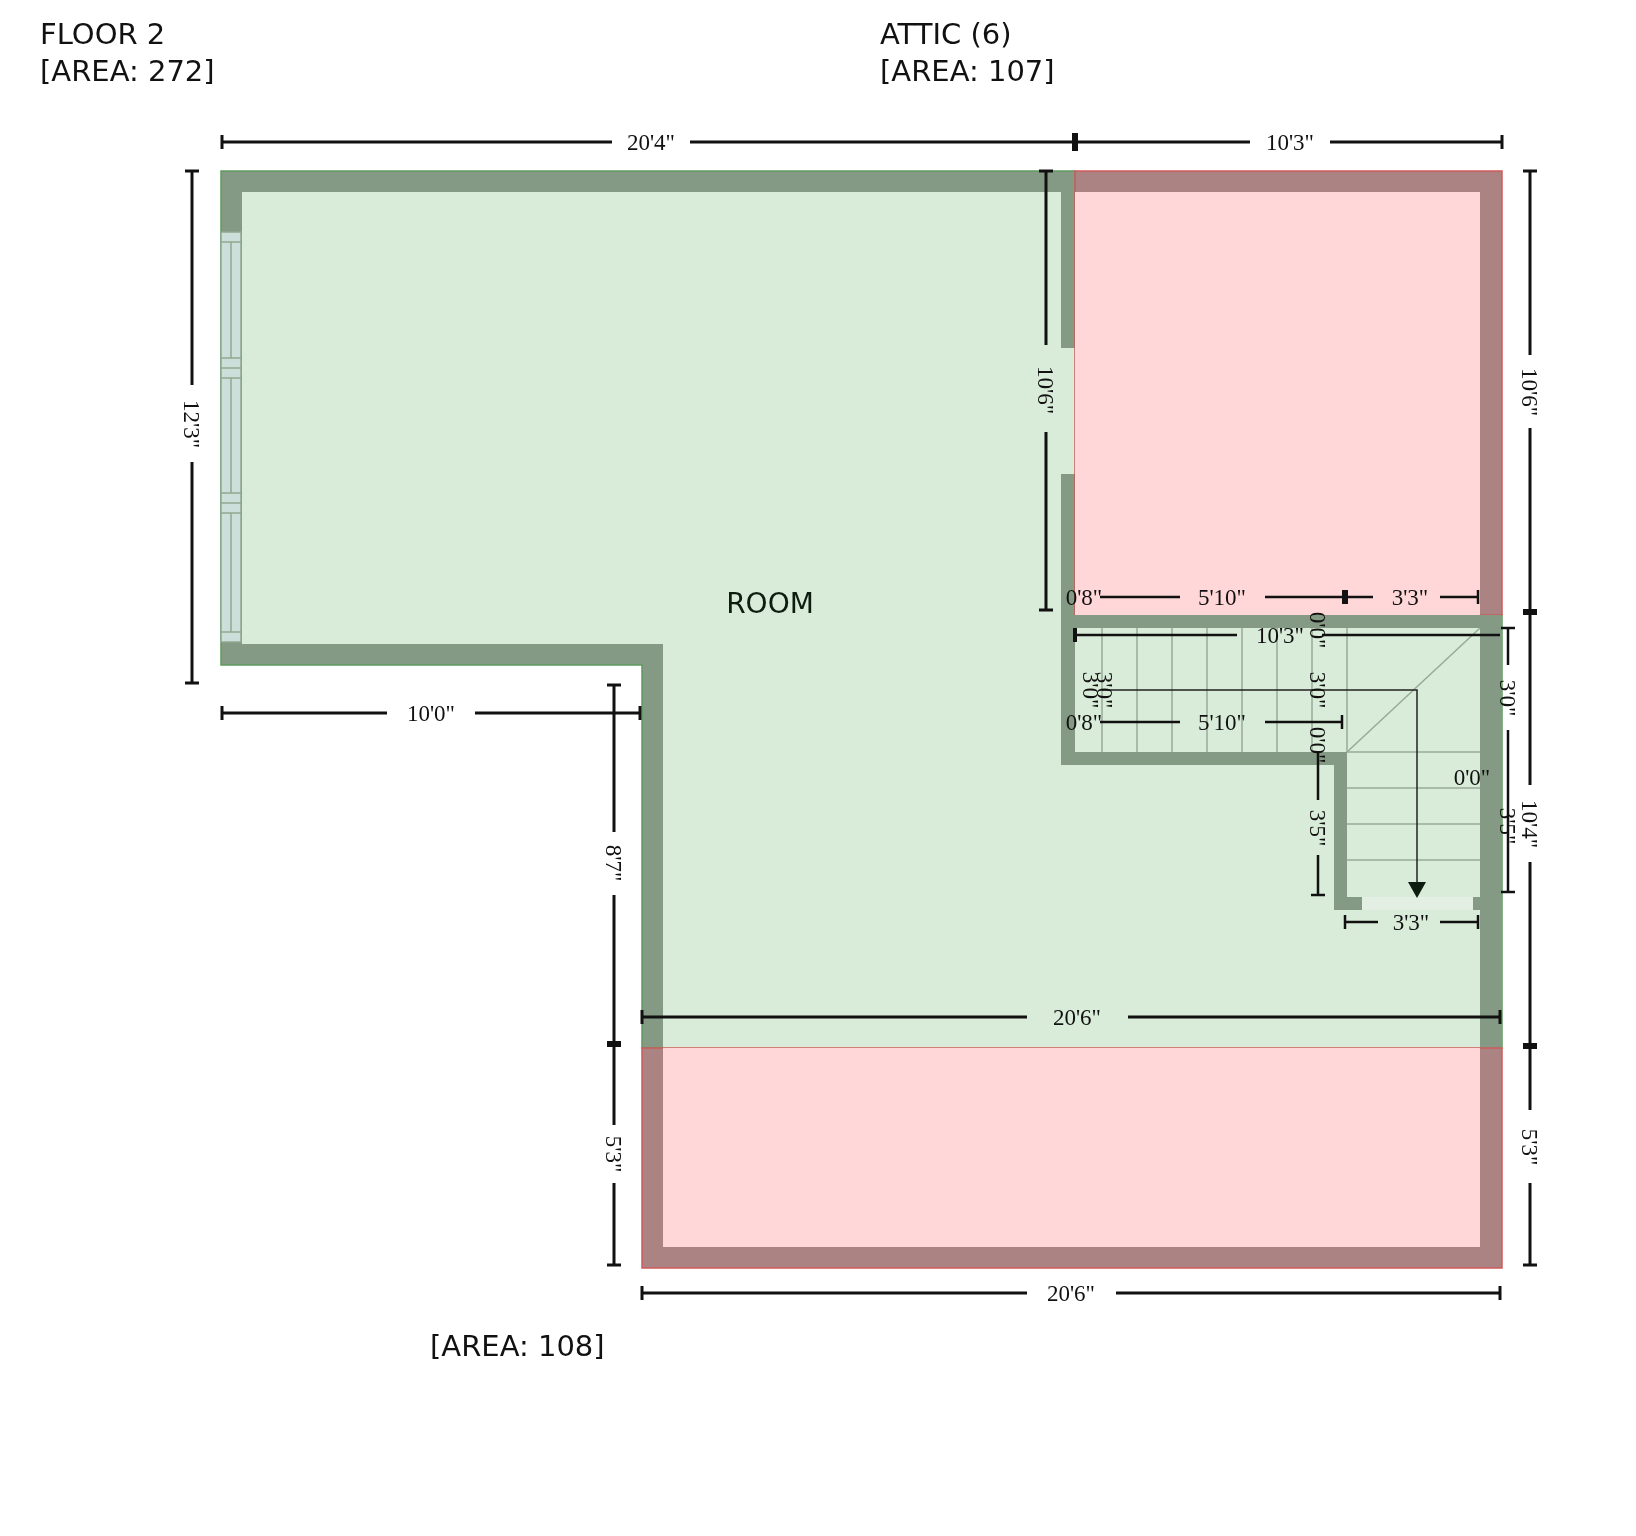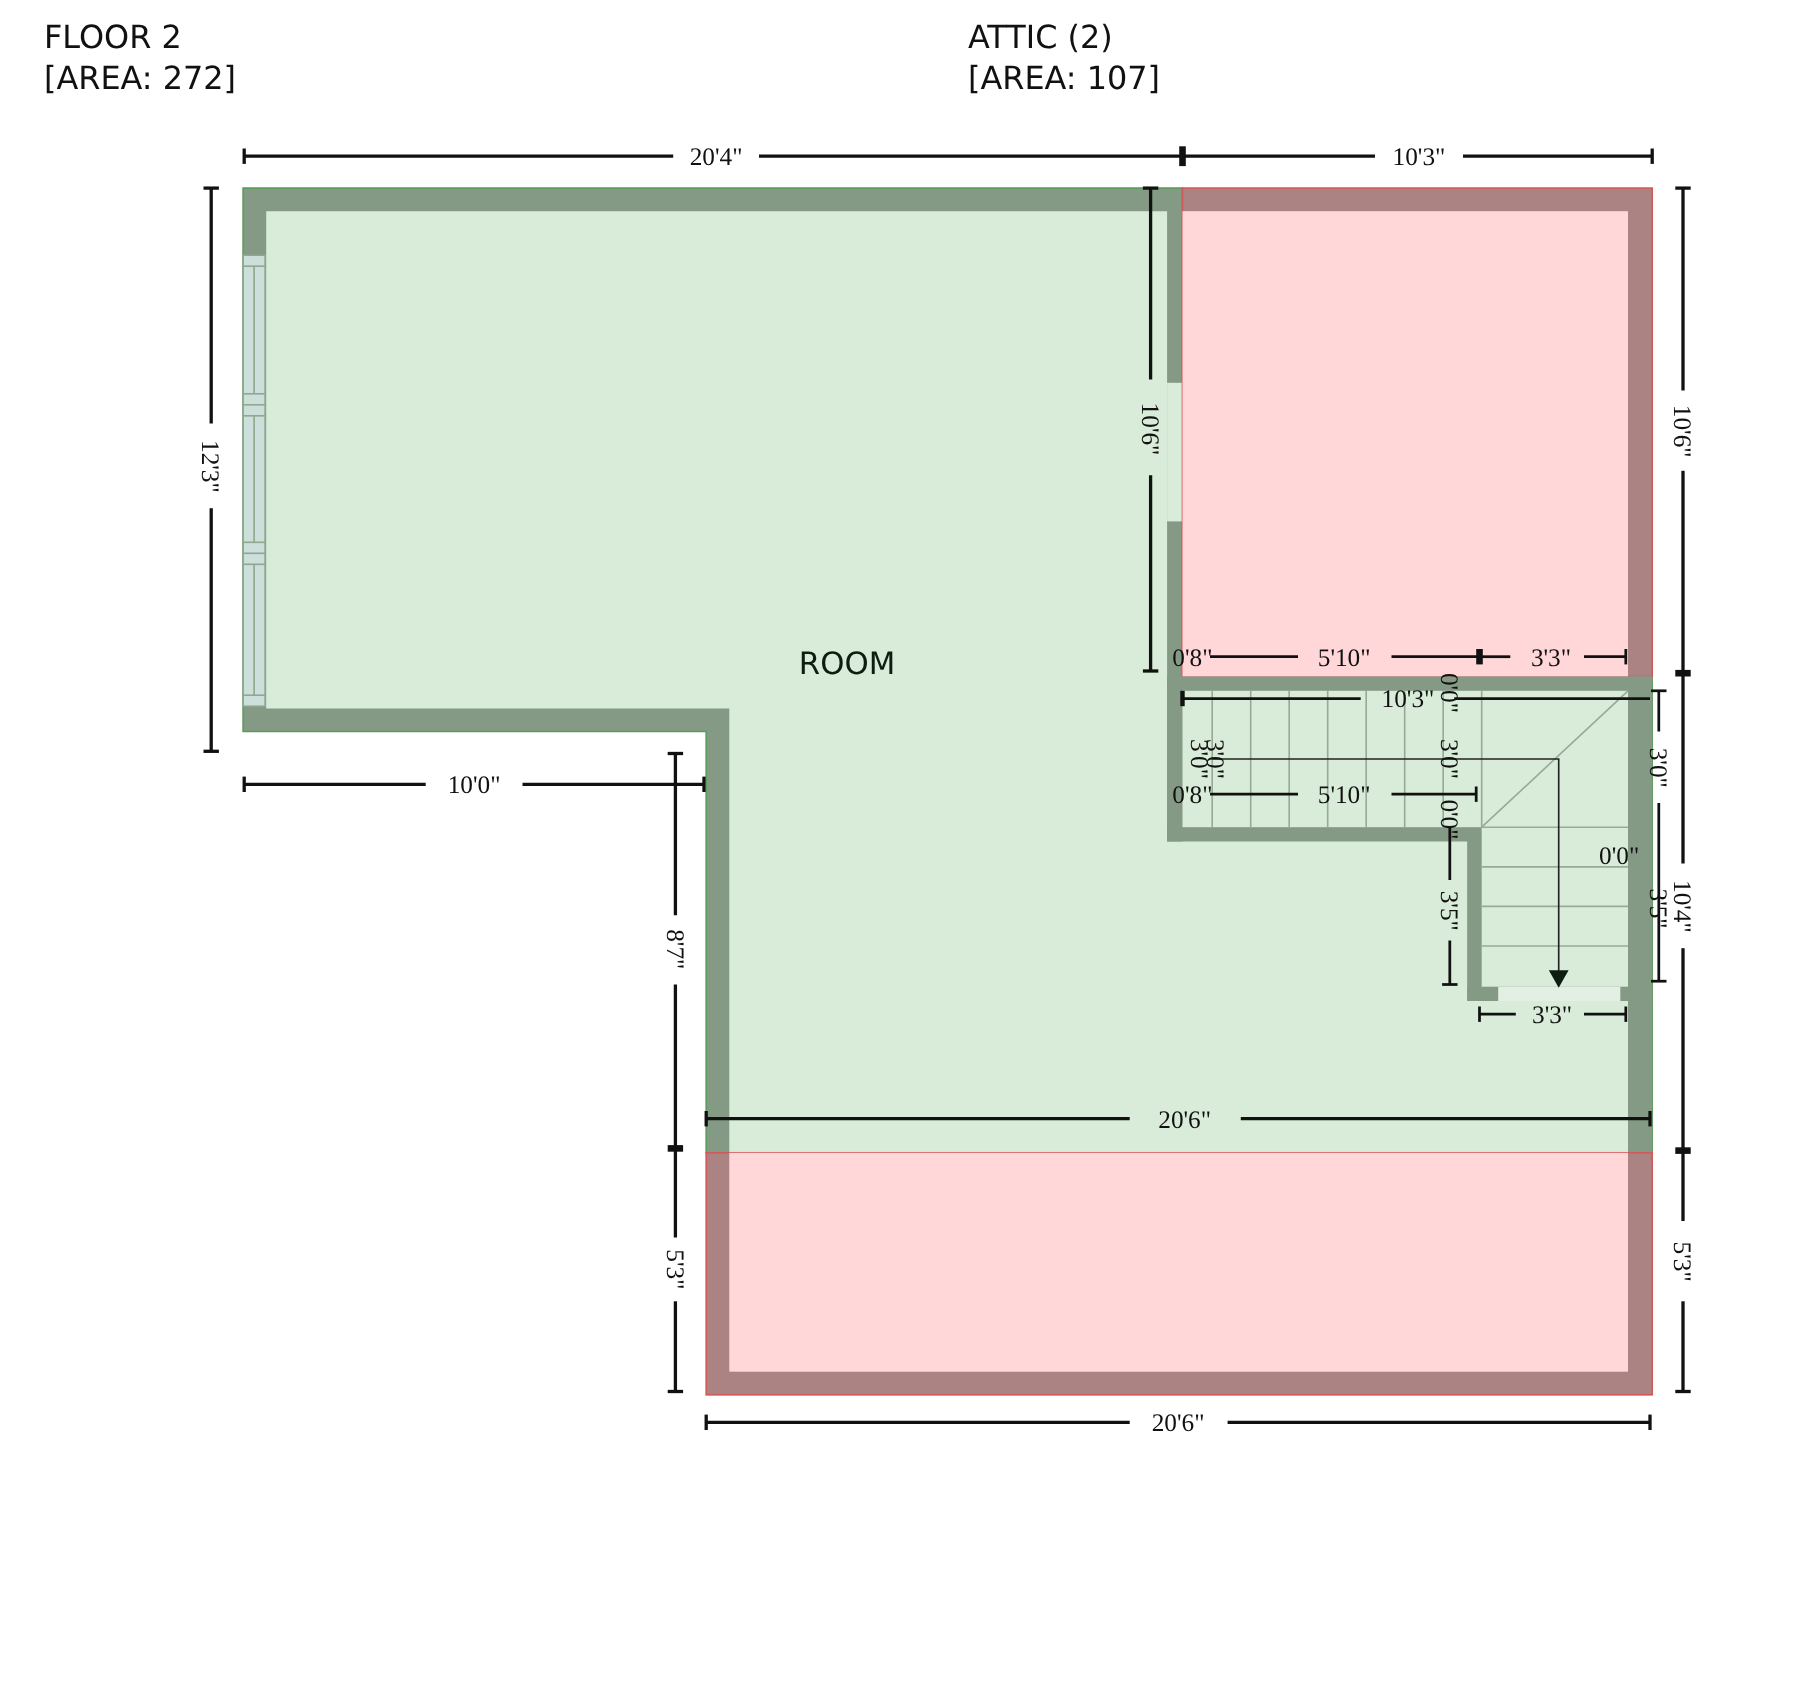--- a/index.html
+++ b/index.html
@@ -11,25 +11,26 @@
   </style>
 </head>
 <body>
 
 <div class="label" style="left:40px; top:16px; width:260px;">
   <div>FLOOR 2</div>
   <div>[AREA: 272]</div>
 </div>
 
 <div class="label" style="left:880px; top:16px; width:280px;">
-  <div>ATTIC (2)</div>
+  <div>ATTIC (6)</div>
   <div>[AREA: 107]</div>
 </div>
 
 <div class="label" style="left:430px; top:1328px; width:330px;">
+  <div>[AREA: 108]</div>
 </div>
 
 <svg width="1636" height="1536" viewBox="0 0 1636 1536">
 
   <g>
     <path d="M221,171 L1075,171 L1075,615 L1502,615 L1502,1048 L642,1048 L642,665 L221,665 Z" fill="#859a85" stroke="#5e9a5e" stroke-width="1.5"></path>
     <path d="M242,192 L1061,192 L1061,615 L1061,760 L1334,760 L1334,910 L1480,910 L1480,1048 L663,1048 L663,665 L663,644 L242,644 Z" fill="#d9ecd9"></path>
 
     <rect x="1061" y="348" width="14" height="126" fill="#d9ecd9"></rect>
   </g>

